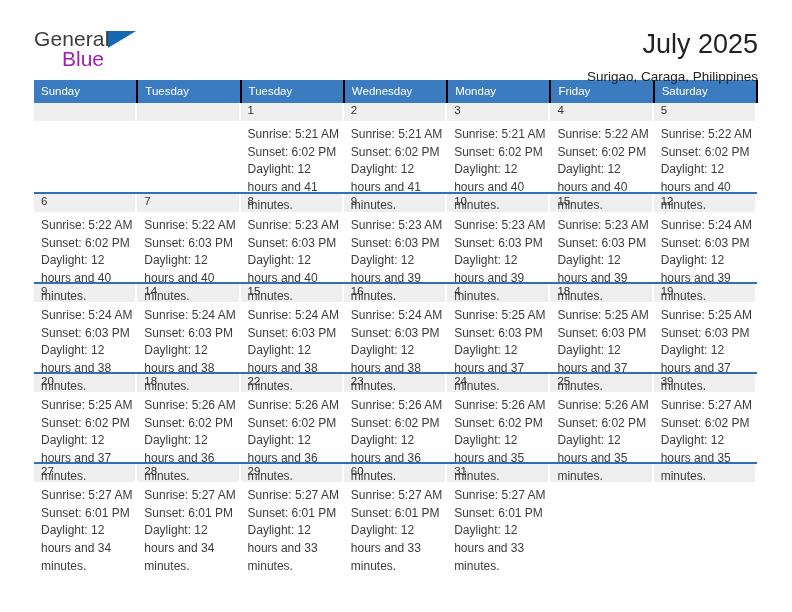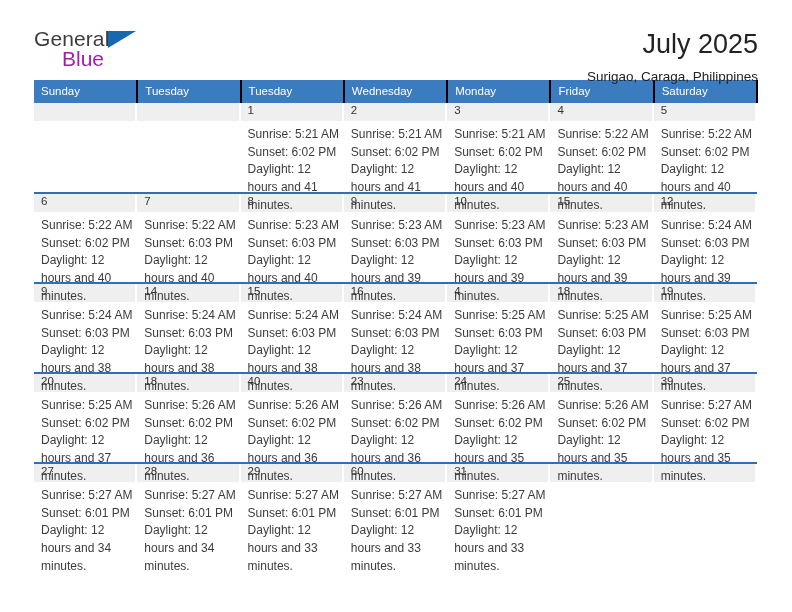--- a/index.html
+++ b/index.html
@@ -391,21 +391,21 @@
               <div class="daynum-band">18</div>
               <div class="cell-body">
                 <div>Sunrise: 5:26 AM</div>
                 <div>Sunset: 6:02 PM</div>
                 <div class="daylight">Daylight: 12 hours and 36 minutes.</div>
               </div>
             </div>
           </td>
           <td>
             <div class="cell">
-              <div class="daynum-band">40</div>
+              <div class="daynum-band">22</div>
               <div class="cell-body">
                 <div>Sunrise: 5:26 AM</div>
                 <div>Sunset: 6:02 PM</div>
                 <div class="daylight">Daylight: 12 hours and 36 minutes.</div>
               </div>
             </div>
           </td>
           <td>
             <div class="cell">
               <div class="daynum-band">23</div>

